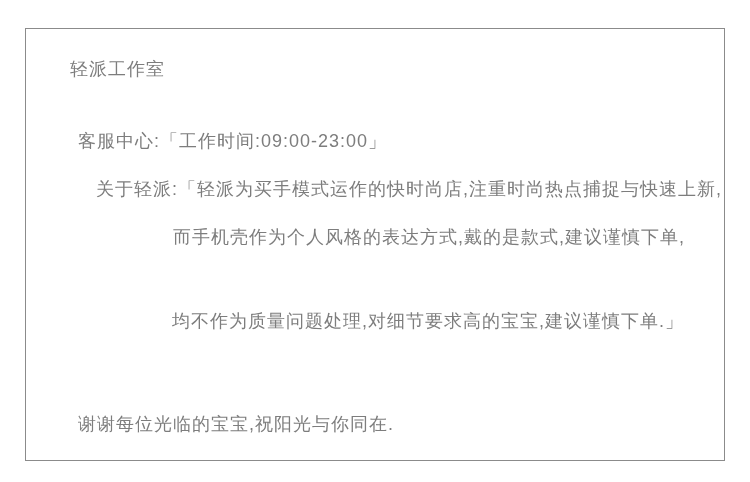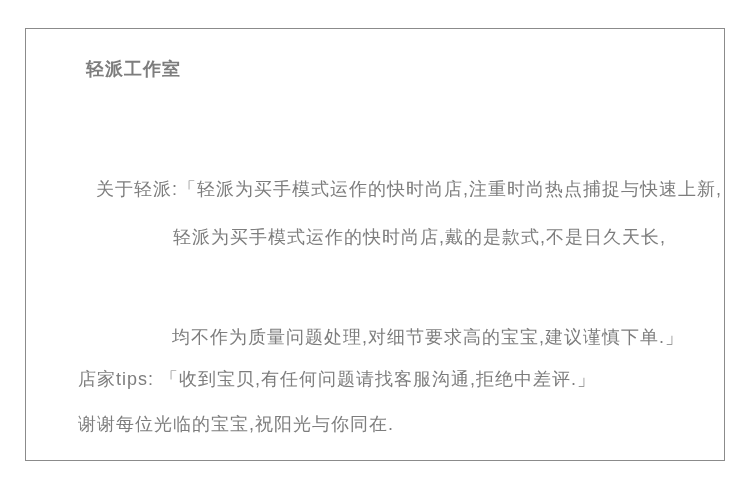--- a/index.html
+++ b/index.html
@@ -25,39 +25,39 @@
     background: var(--bg-color);
   }
   .line {
     position: absolute;
     font-size: 18px;
     line-height: 20px;
     letter-spacing: 1px;
     color: var(--text-color);
     white-space: nowrap;
   }
-  .title       { left: 60px;  top: 30px; font-weight: bold;  }
+  .title       { left: 44px;  top: 30px;  }
   .service     { left: 52px;  top: 102px; }
   .about-0     { left: 52px;  top: 150px; margin-left: 18px; }
   .about-1     { left: 147px; top: 198px; }
   .about-2     { left: 145px; top: 246px; }
-  .about-3     { left: 146px; top: 298px; }
+  .about-3     { left: 146px; top: 282px; }
   .tips        { left: 52px;  top: 340px; }
   .closing     { left: 52px;  top: 385px; }
 </style>
 </head>
 <body>
 
 <div class="card">
   <div class="line title">轻派工作室</div>
 
+  <div class="line service">客服中心:「工作时间:09:00-23:00」</div>
 
   <div class="line about-0">关于轻派:「轻派为买手模式运作的快时尚店,注重时尚热点捕捉与快速上新,</div>
 
-  <div class="line about-1">轻派为买手模式运作的快时尚店,戴的是款式,不是日久天长,</div>
+  <div class="line about-1">而手机壳作为个人风格的表达方式,戴的是款式,建议谨慎下单,</div>
 
 
   <div class="line about-3">均不作为质量问题处理,对细节要求高的宝宝,建议谨慎下单.」</div>
 
-  <div class="line tips">店家tips: 「收到宝贝,有任何问题请找客服沟通,拒绝中差评.」</div>
 
   <div class="line closing">谢谢每位光临的宝宝,祝阳光与你同在.</div>
 </div>
 
 </body></html>

